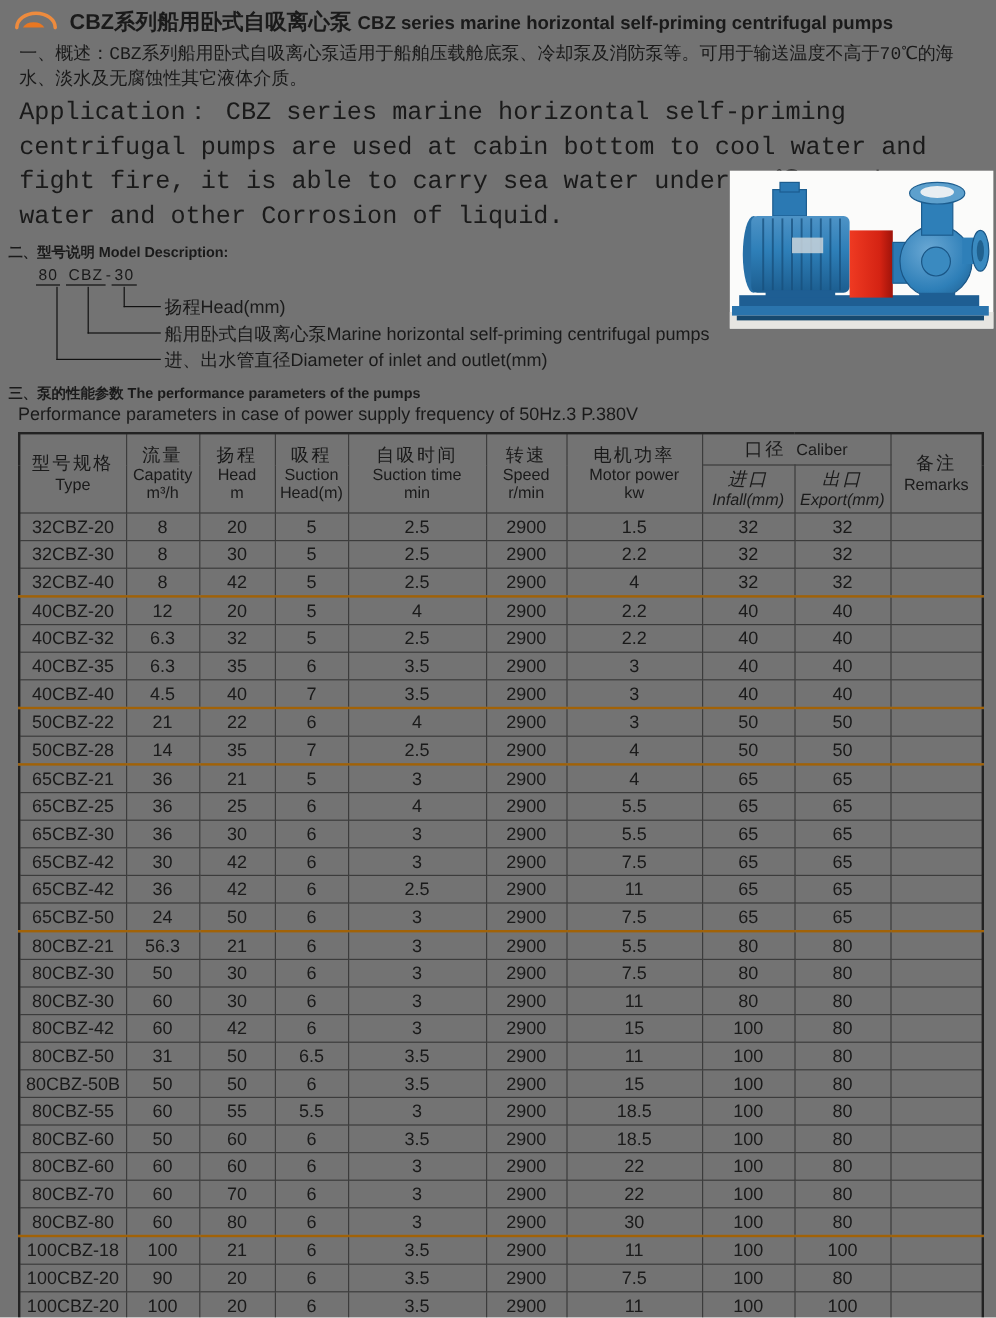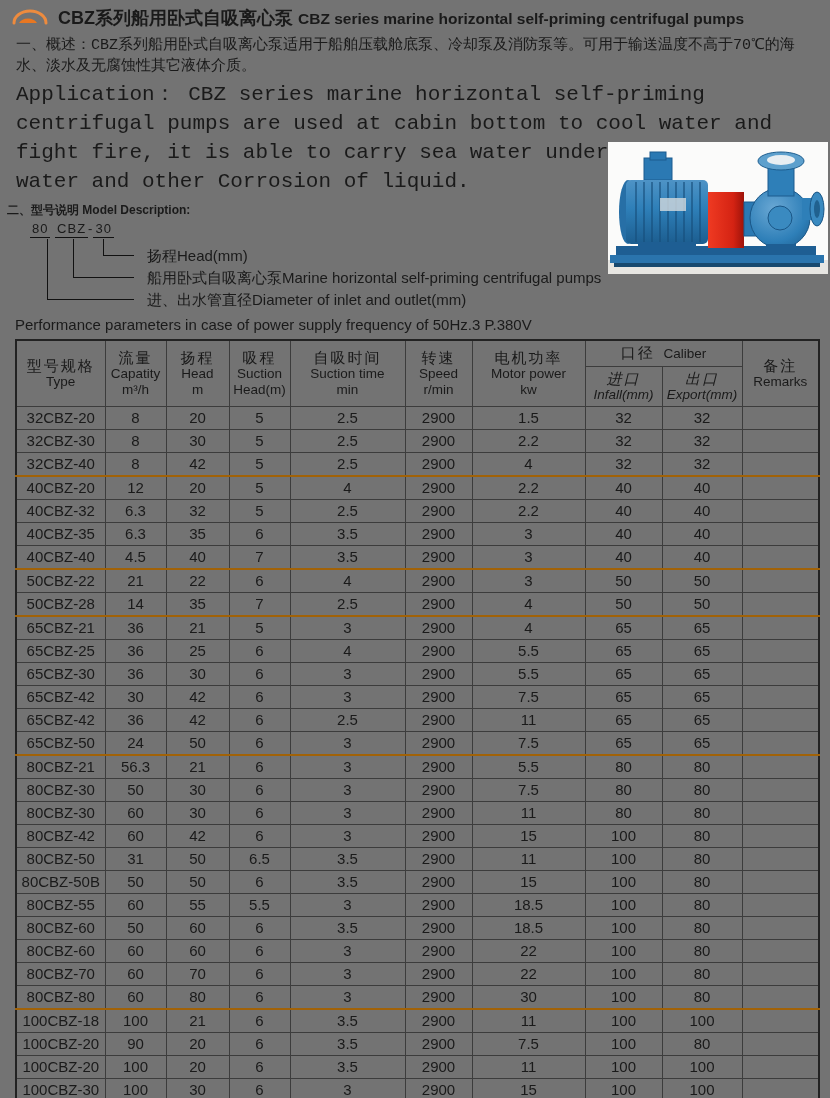--- a/index.html
+++ b/index.html
@@ -20,21 +20,21 @@
   .para.en{font-size:21px;}
   .sec-h{margin:6px 15px 0 7px;font-size:12px;line-height:1.3;}
   
   .diagram{position:relative;height:94px;margin:2px 0 0 15px;}
   .model-code{position:absolute;left:15px;top:0;font-size:13px;letter-spacing:1px;text-align:center;}
   .model-code .u{border-bottom:1.5px solid #111;padding:0 2px 1px 2px;}
   .conn{position:absolute;border-left:1.5px solid #111;border-bottom:1.5px solid #111;}
   .conn.c1{left:88px;top:18px;width:30px;height:16px;}
   .conn.c2{left:58px;top:18px;width:60px;height:38px;}
   .conn.c3{left:32px;top:18px;width:86px;height:60px;}
-  .dlabel{position:absolute;left:132px;font-size:15px;white-space:nowrap;}
+  .dlabel{position:absolute;left:122px;font-size:15px;white-space:nowrap;}
   .dlabel.l1{top:26px;}
   .dlabel.l2{top:48px;}
   .dlabel.l3{top:70px;}
   
   .pump-photo{position:absolute;left:608px;top:142px;width:220px;height:132px;}
   
   .note{margin:1px 15px 0 15px;font-size:15px;line-height:1.25;}
   
   table.perf{
     border-collapse:collapse;table-layout:fixed;
@@ -137,20 +137,21 @@
 
     <rect x="160" y="22" width="26" height="32" fill="#2e7fb8" stroke="#1c5d8f"></rect>
     <ellipse cx="173" cy="19" rx="23" ry="9" fill="#5da0cd" stroke="#1c5d8f"></ellipse>
     <ellipse cx="173" cy="18" rx="14" ry="5" fill="#e8eef2"></ellipse>
 
     <rect x="194" y="56" width="14" height="22" fill="#2e7fb8"></rect>
     <ellipse cx="209" cy="67" rx="7" ry="17" fill="#3a8ac0" stroke="#1a5686"></ellipse>
     <ellipse cx="209" cy="67" rx="3" ry="9" fill="#20618f"></ellipse>
   </svg>
 
+  <h2 class="sec-h">三、泵的性能参数  The performance parameters of the pumps</h2>
   <p class="note">Performance parameters in case of power supply frequency of 50Hz.3 P.380V</p>
 
   <table class="perf">
     <colgroup>
       <col style="width:89px">
         <col style="width:61px">
         <col style="width:63px">
       <col style="width:61px">
         <col style="width:115px">
         <col style="width:67px">

